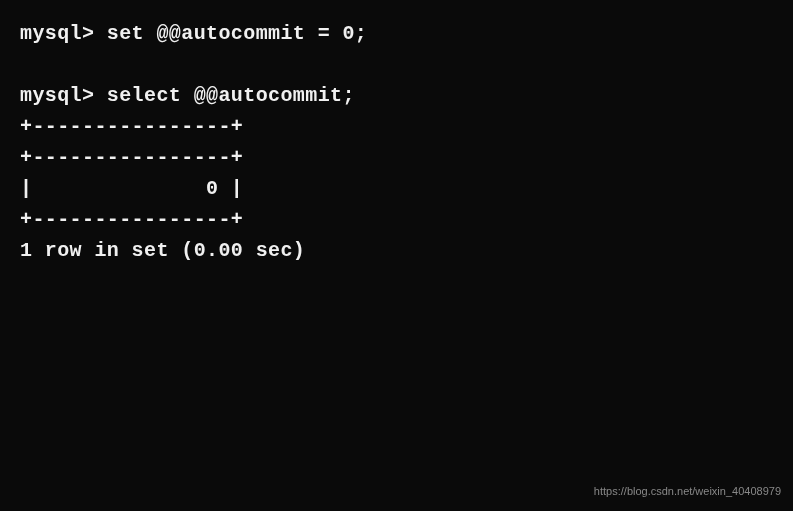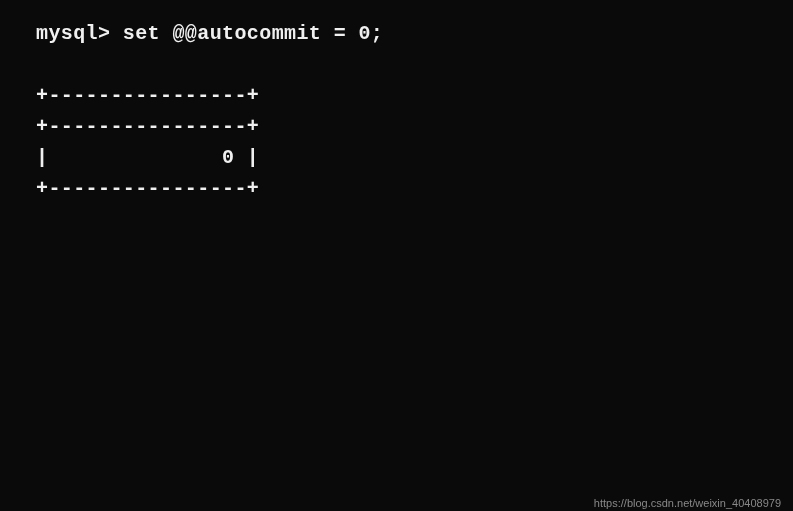--- a/index.html
+++ b/index.html
@@ -16,52 +16,54 @@
       font-size: 20px;
       color: #f0f0f0;
       overflow: hidden;
       position: relative;
     }
 
     .terminal {
       width: 100%;
       height: 100%;
       background-color: #0a0a0a;
-      padding: 18px 36px;
+      padding: 18px 20px;
       display: flex;
       flex-direction: column;
       gap: 0;
     }
 
     .line {
       line-height: 1.55;
       white-space: pre;
       font-weight: bold;
       letter-spacing: 0.02em;
     }
 
     .line.blank {
       height: 1.55em;
     }
 
     .watermark {
       position: absolute;
-      bottom: 2px;
+      bottom: 14px;
       right: 12px;
       font-size: 11px;
       color: #888888;
       font-family: Arial, sans-serif;
       font-weight: normal;
     }
   </style>
 </head>
 <body>
 
 <div class="terminal">
   <div class="line">mysql&gt; set @@autocommit = 0;</div>
   <div class="line blank"></div>
+  <div class="line">mysql&gt; select @@autocommit;</div>
   <div class="line">+----------------+</div>
   <div class="line">+----------------+</div>
   <div class="line">|              0 |</div>
   <div class="line">+----------------+</div>
+  <div class="line">1 row in set (0.00 sec)</div>
 </div>
 
 <div class="watermark">https://blog.csdn.net/weixin_40408979</div>
 
 </body></html>

